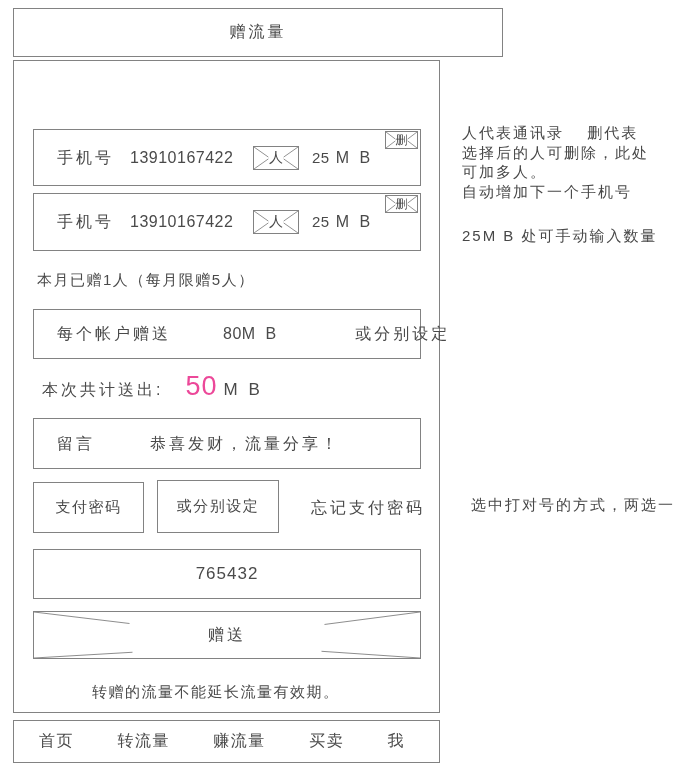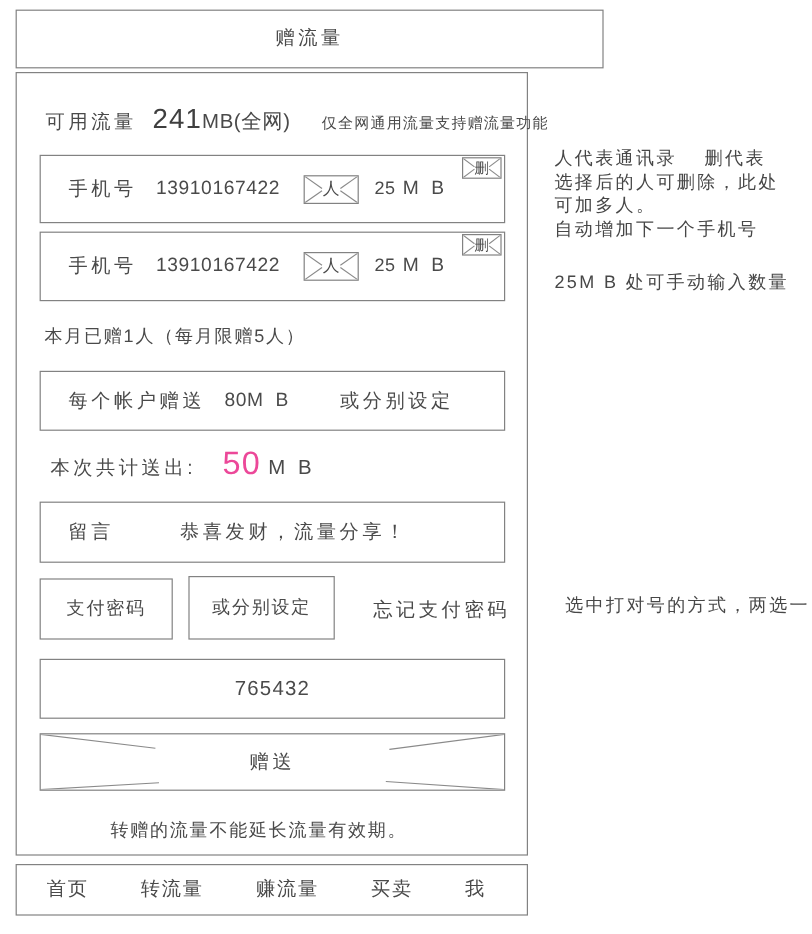--- a/index.html
+++ b/index.html
@@ -47,26 +47,20 @@
 <body>
 
 <div class="stage">
 
   <div class="box center" style="left:13px; top:8px; width:490px; height:49px;">
     <span class="txt cjk">赠流量</span>
   </div>
 
   <div class="box" style="left:13px; top:60px; width:427px; height:653px;">
 
-    <div class="abs baseline" style="left:24px; top:25px;">
-      <span class="txt cjk">可用流量</span>
-      <span class="txt mid-val" style="margin-left:13px;">241</span>
-      <span class="txt unit-lg" style="letter-spacing:0.5px;">MB(全网)</span>
-      <span class="txt small-note" style="margin-left:26px;">仅全网通用流量支持赠流量功能</span>
-    </div>
 
     <div class="box row-box" style="top:68px;">
       <span class="txt cjk row-label">手机号</span>
       <span class="txt row-phone">13910167422</span>
       <div class="sketch contact-btn">
         <svg viewBox="0 0 46 24" preserveAspectRatio="none">
           <line x1="0" y1="0" x2="15" y2="11"></line>
             <line x1="0" y1="24" x2="15" y2="13"></line>
           <line x1="46" y1="0" x2="31" y2="11"></line>
             <line x1="46" y1="24" x2="31" y2="13"></line>
@@ -110,21 +104,21 @@
             <line x1="0" y1="18" x2="10" y2="10"></line>
           <line x1="33" y1="0" x2="23" y2="8"></line>
             <line x1="33" y1="18" x2="23" y2="10"></line>
         </svg>
         <span class="lbl">删</span>
       </div>
     </div>
 
     <span class="abs txt cjk-s" style="left:23px; top:210px;">本月已赠1人（每月限赠5人）</span>
 
-    <div class="box vcenter" style="left:19px; top:248px; width:388px; height:50px;">
+    <div class="box vcenter" style="left:19px; top:248px; width:388px; height:50px;gap:36px;">
       <span class="txt cjk" style="margin-left:23px;">每个帐户赠送</span>
       <span class="baseline" style="margin-left:16px;">
         <span class="txt num" style="font-size:16px;">80</span>
         <span class="txt unit">M B</span>
       </span>
       <span class="txt cjk" style="margin-left:40px;">或分别设定</span>
     </div>
 
     <div class="abs baseline" style="left:28px; top:310px;">
       <span class="txt cjk">本次共计送出:</span>

